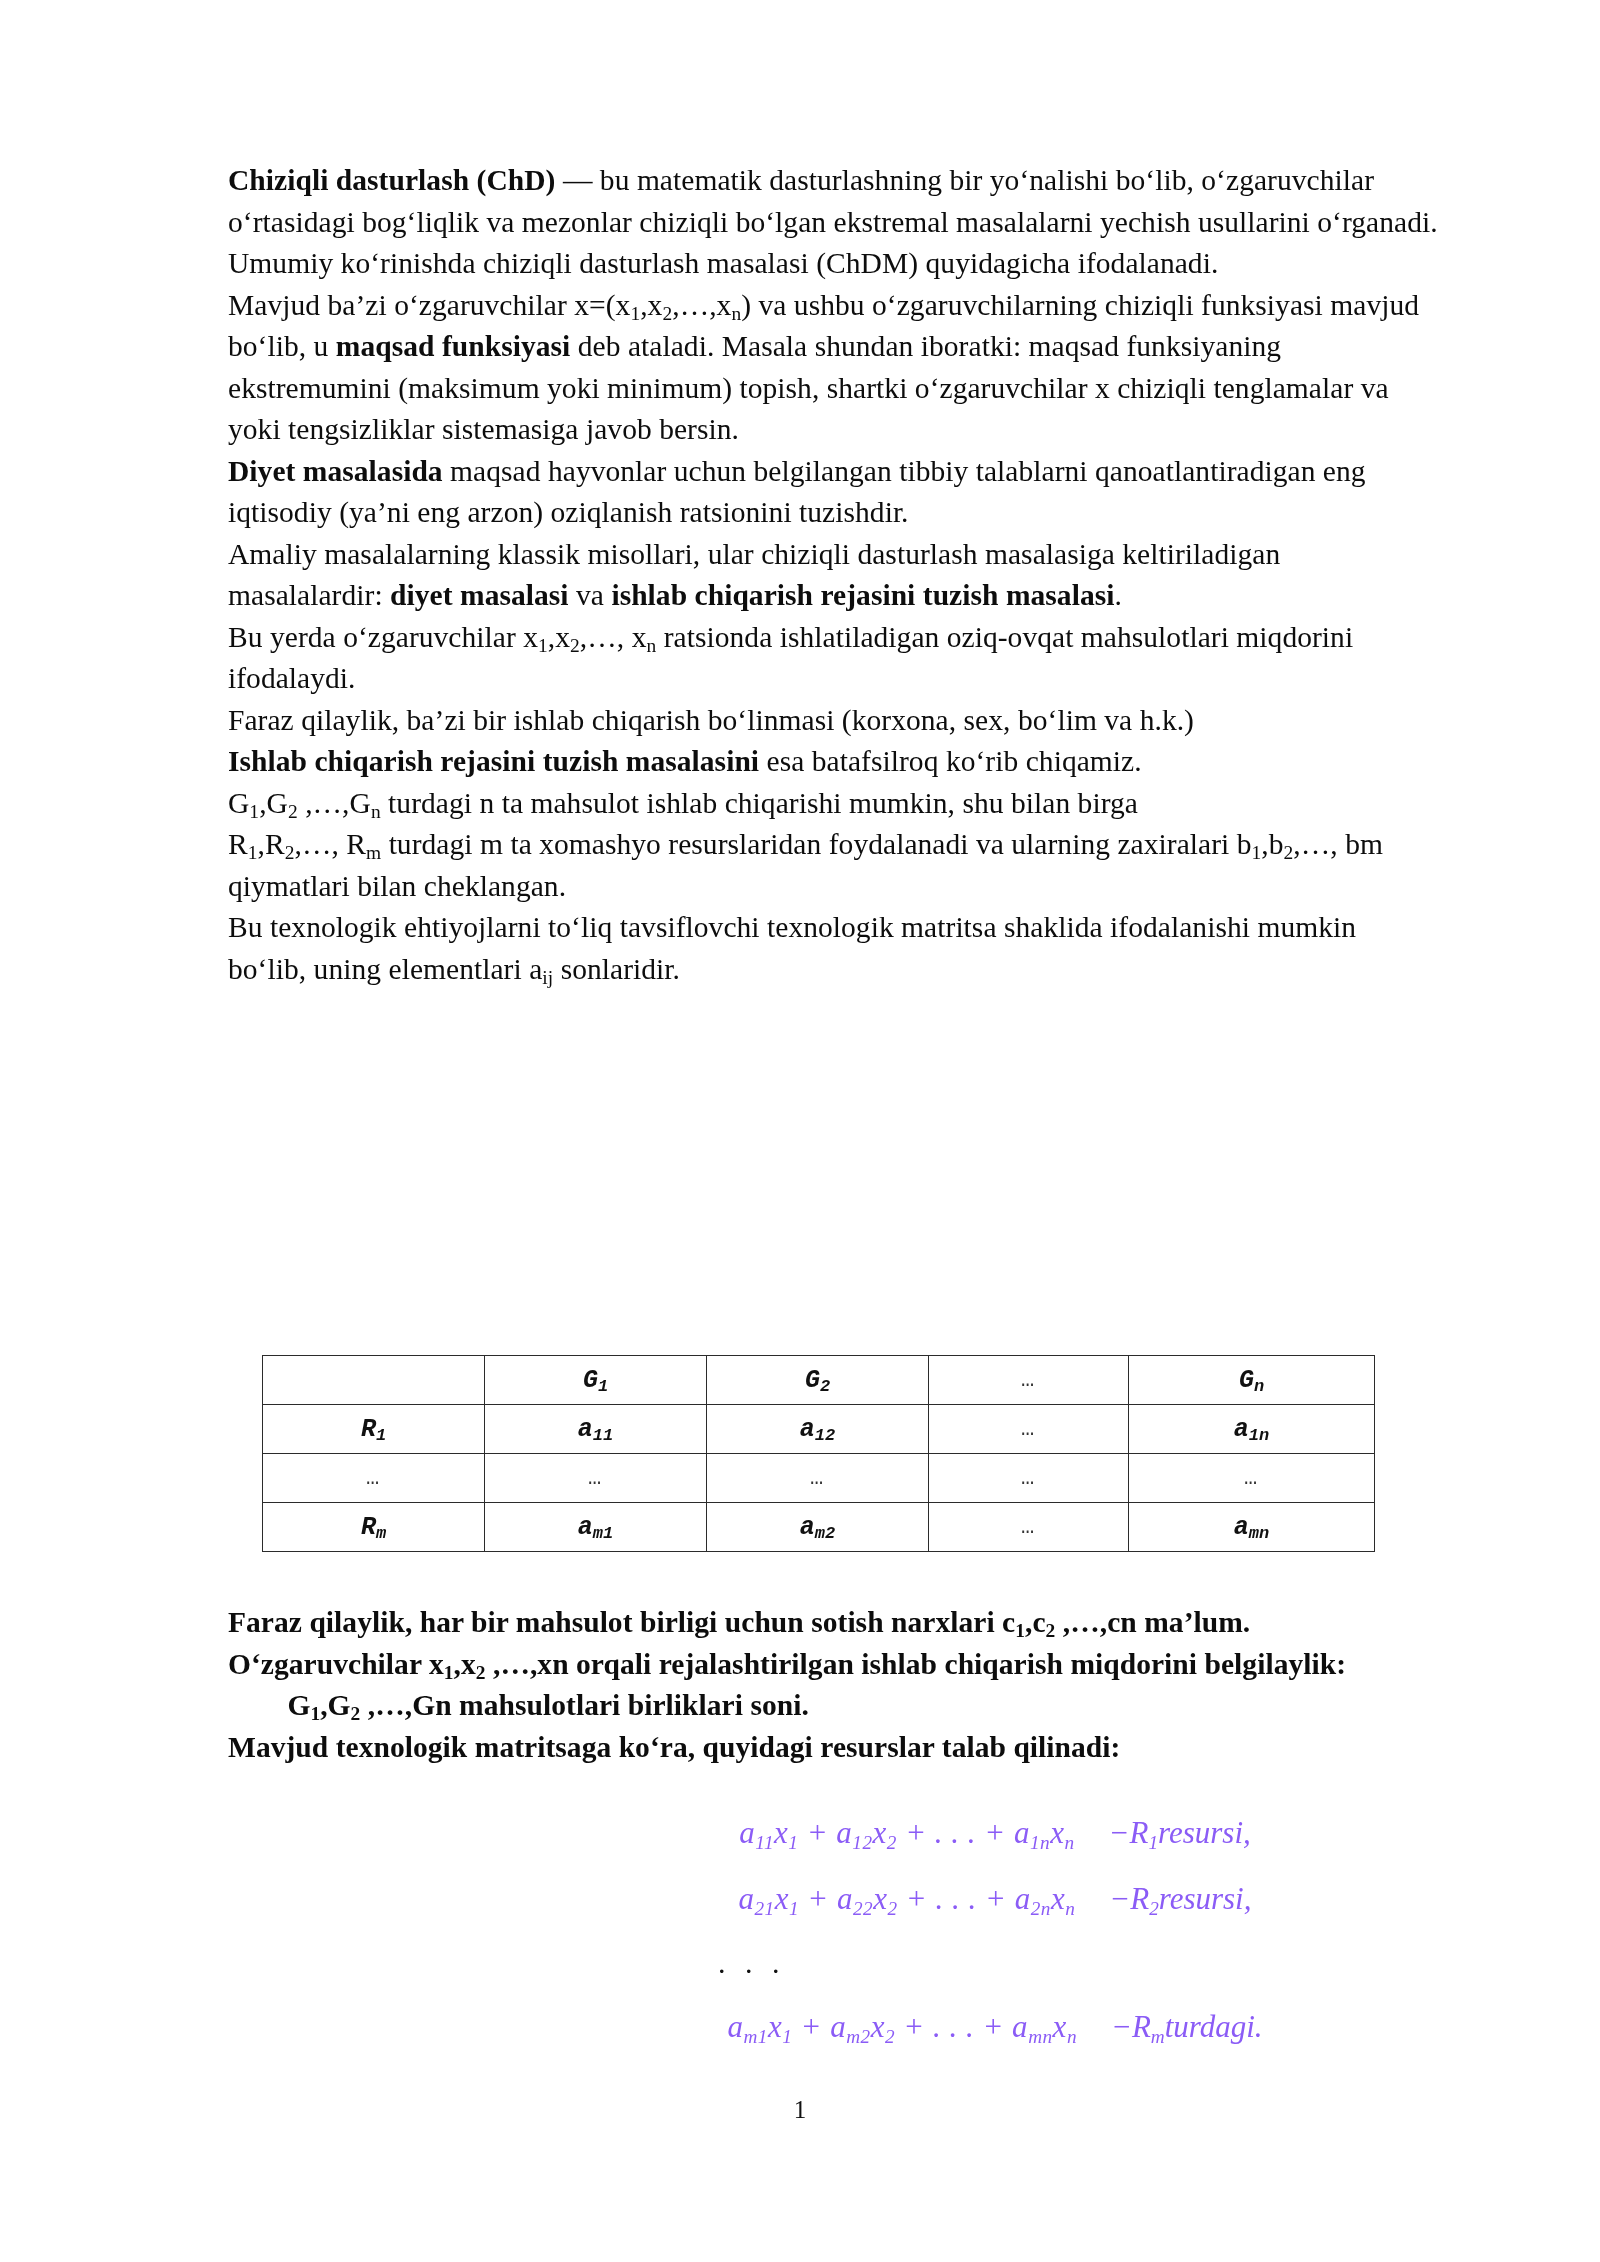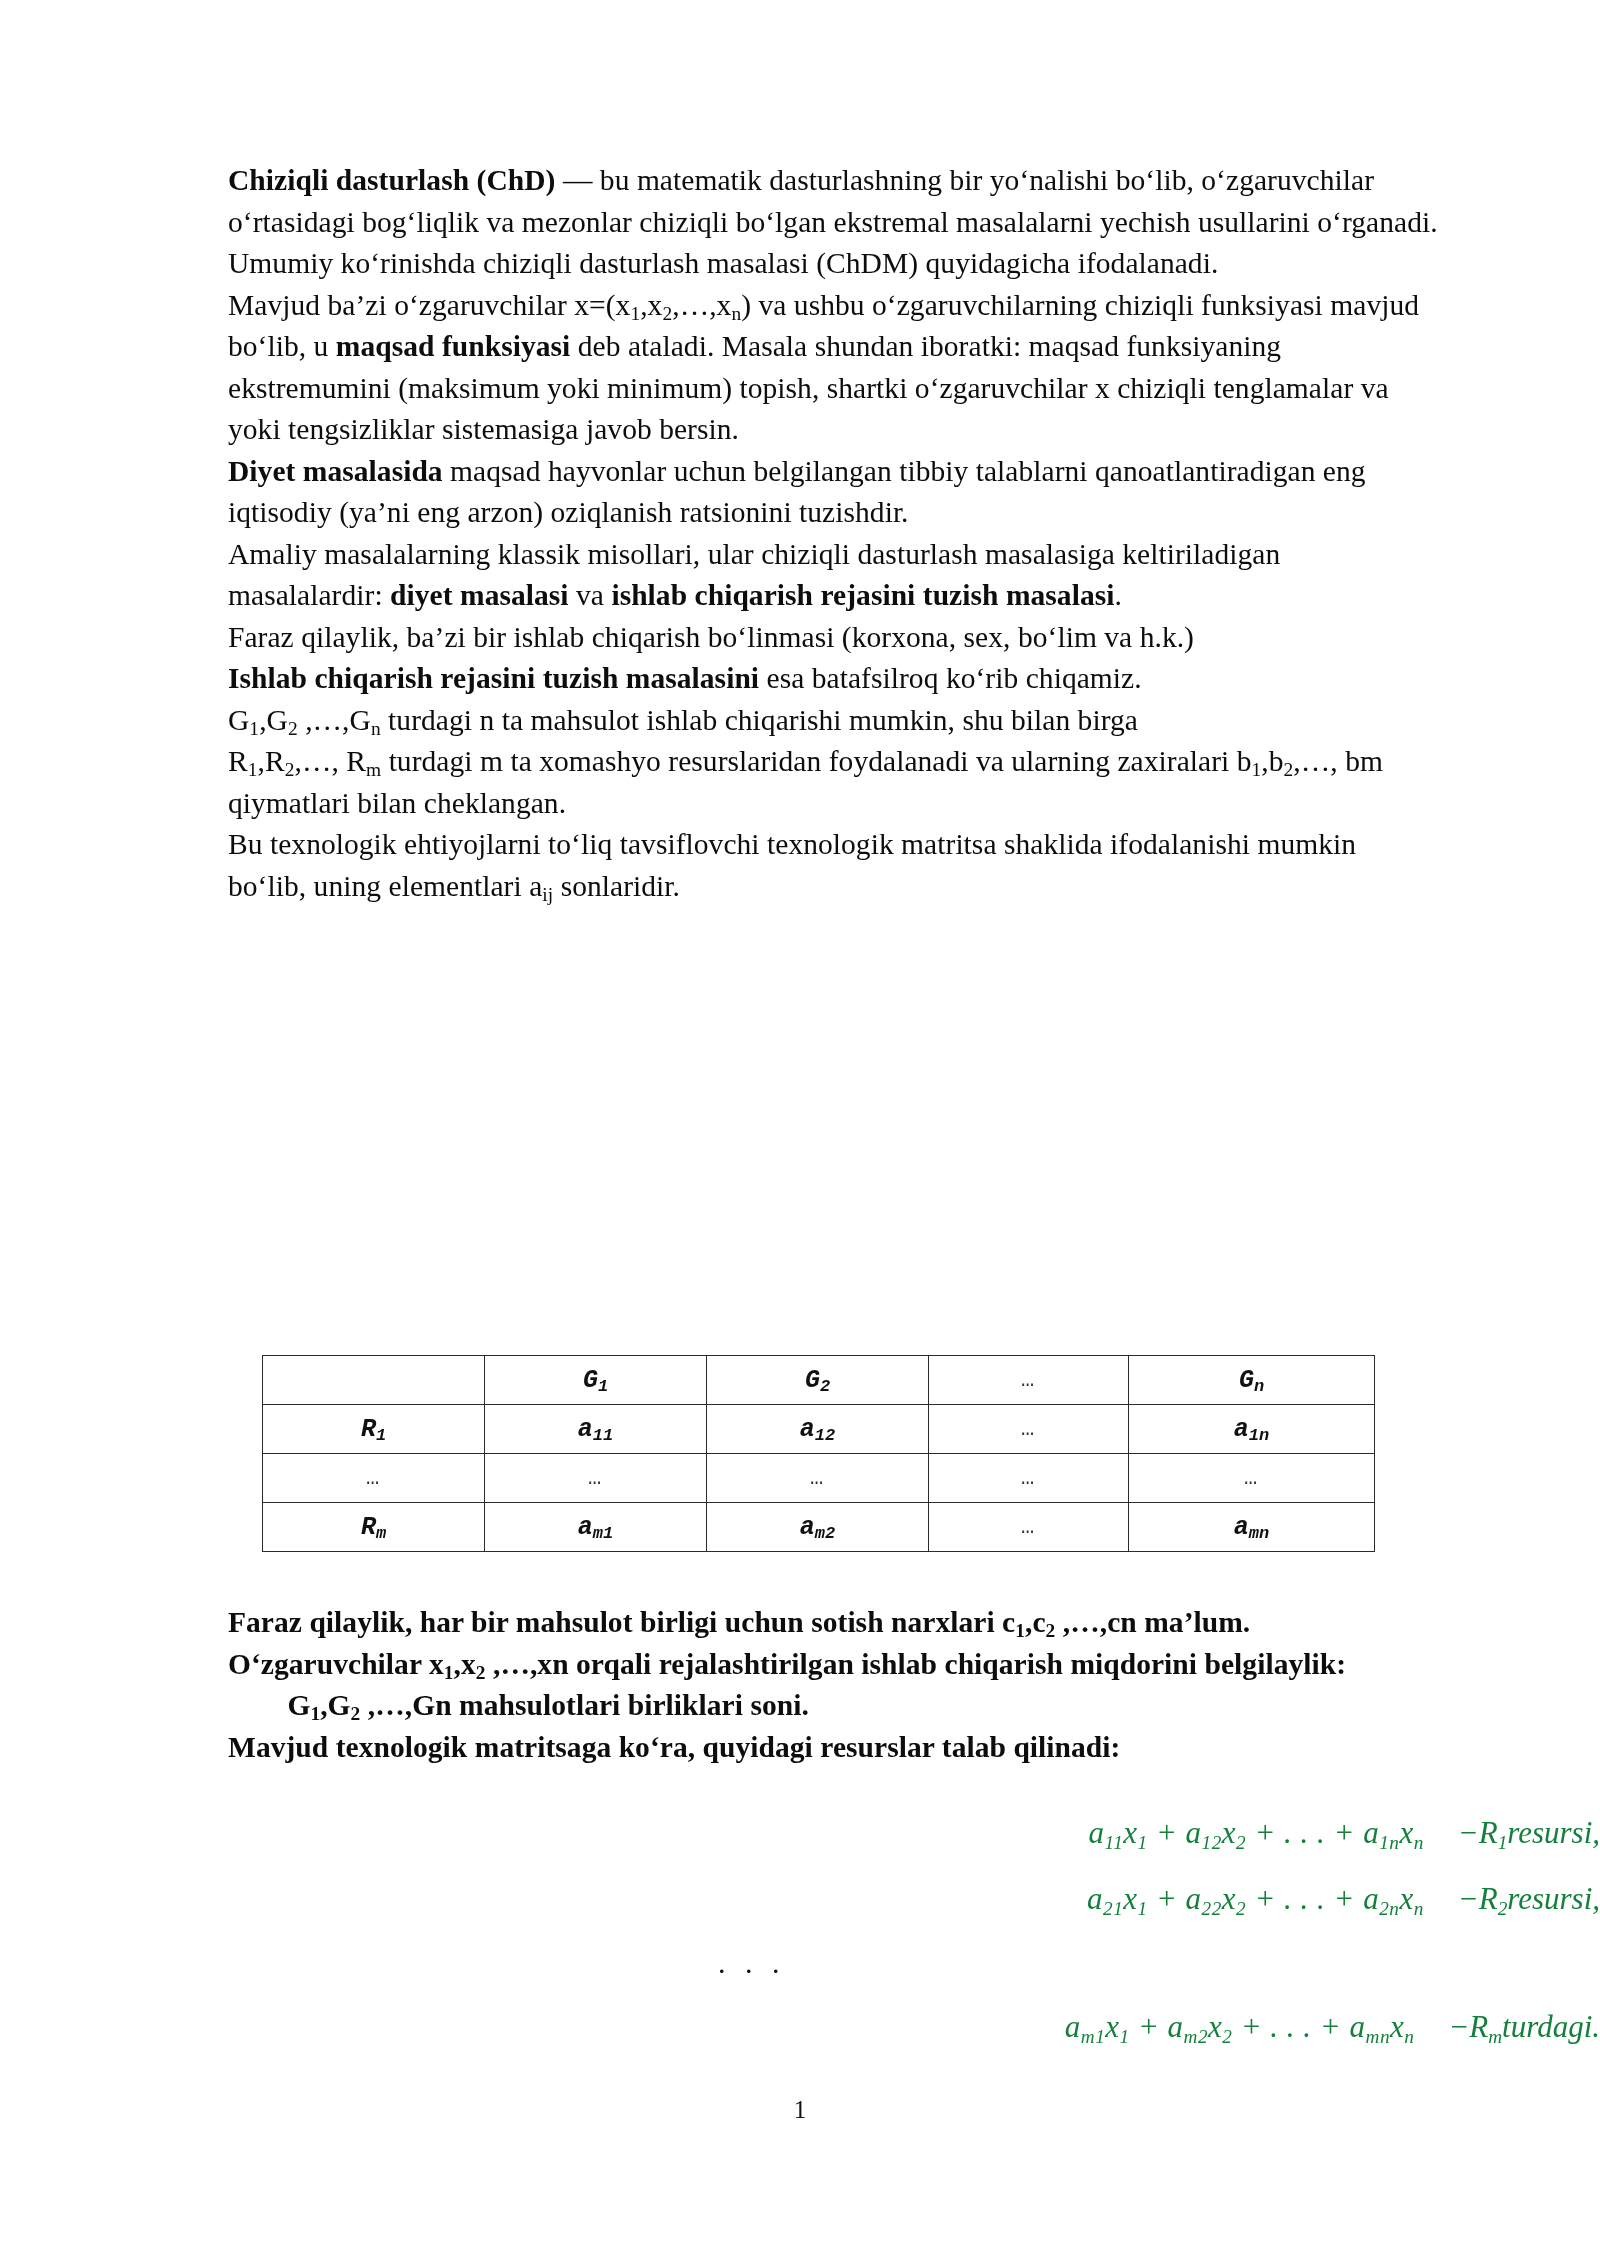--- a/index.html
+++ b/index.html
@@ -87,27 +87,27 @@
 
   
   .equations {
     position: absolute;
     left: 0;
     top: 1800px;
     width: 1600px;
   }
   .eqrow {
     display: block;
-    text-align: right;
+    text-align: center;
     padding-left: 390px;
     font-family: "Liberation Serif", "DejaVu Serif", serif;
     font-style: italic;
     font-size: 31px;
     line-height: 66px;
-    color: #15803d;
+    color: #8b5cf6;
     white-space: nowrap;
   }
   .eqrow .lhs { letter-spacing: 0.5px; }
   .eqrow .gap { display: inline-block; width: 34px; }
   .eqrow sub {
     font-size: 0.62em;
     vertical-align: -0.3em;
     font-style: italic;
   }
   .eqdots {
@@ -142,20 +142,21 @@
     <p class="para"><span class="b">Chiziqli dasturlash (ChD)</span><span> — bu matematik dasturlashning bir yo‘nalishi bo‘lib, o‘zgaruvchilar o‘rtasidagi bog‘liqlik va mezonlar chiziqli bo‘lgan ekstremal masalalarni yechish usullarini o‘rganadi.</span></p>
 
     <p class="para"><span>Umumiy ko‘rinishda chiziqli dasturlash masalasi (ChDM) quyidagicha ifodalanadi.</span></p>
 
     <p class="para"><span>Mavjud ba’zi o‘zgaruvchilar x=(x</span><sub>1</sub><span>,x</span><sub>2</sub><span>,…,x</span><sub>n</sub><span>) va ushbu o‘zgaruvchilarning chiziqli funksiyasi mavjud bo‘lib, u </span><span class="b">maqsad funksiyasi</span><span> deb ataladi. Masala shundan iboratki: maqsad funksiyaning ekstremumini (maksimum yoki minimum) topish, shartki o‘zgaruvchilar x chiziqli tenglamalar va yoki tengsizliklar sistemasiga javob bersin.</span></p>
 
     <p class="para"><span class="b">Diyet masalasida</span><span> maqsad hayvonlar uchun belgilangan tibbiy talablarni qanoatlantiradigan eng iqtisodiy (ya’ni eng arzon) oziqlanish ratsionini tuzishdir.</span></p>
 
     <p class="para"><span>Amaliy masalalarning klassik misollari, ular chiziqli dasturlash masalasiga keltiriladigan masalalardir: </span><span class="b">diyet masalasi</span><span> va </span><span class="b">ishlab chiqarish rejasini tuzish masalasi</span><span>.</span></p>
 
+    <p class="para"><span>Bu yerda o‘zgaruvchilar x</span><sub>1</sub><span>,x</span><sub>2</sub><span>,…, x</span><sub>n</sub><span> ratsionda ishlatiladigan oziq-ovqat mahsulotlari miqdorini ifodalaydi.</span></p>
 
     <p class="para"><span>Faraz qilaylik, ba’zi bir ishlab chiqarish bo‘linmasi (korxona, sex, bo‘lim va h.k.)</span></p>
 
     <p class="para"><span class="b">Ishlab chiqarish rejasini tuzish masalasini</span><span> esa batafsilroq ko‘rib chiqamiz.</span></p>
 
     <p class="para"><span>G</span><sub>1</sub><span>,G</span><sub>2</sub><span> ,…,G</span><sub>n</sub><span> turdagi n ta mahsulot ishlab chiqarishi mumkin, shu bilan birga</span></p>
 
     <p class="para"><span>R</span><sub>1</sub><span>,R</span><sub>2</sub><span>,…, R</span><sub>m</sub><span> turdagi m ta xomashyo resurslaridan foydalanadi va ularning zaxiralari b</span><sub>1</sub><span>,b</span><sub>2</sub><span>,…, bm qiymatlari bilan cheklangan.</span></p>
 
     <p class="para"><span>Bu texnologik ehtiyojlarni to‘liq tavsiflovchi texnologik matritsa shaklida ifodalanishi mumkin bo‘lib, uning elementlari a</span><sub>ij</sub><span> sonlaridir.</span></p>

